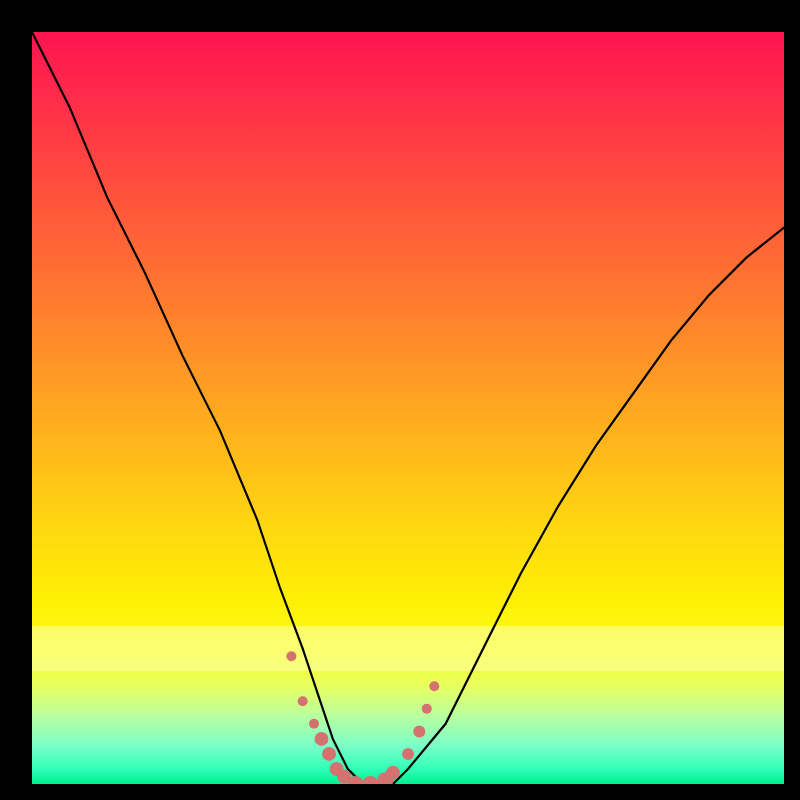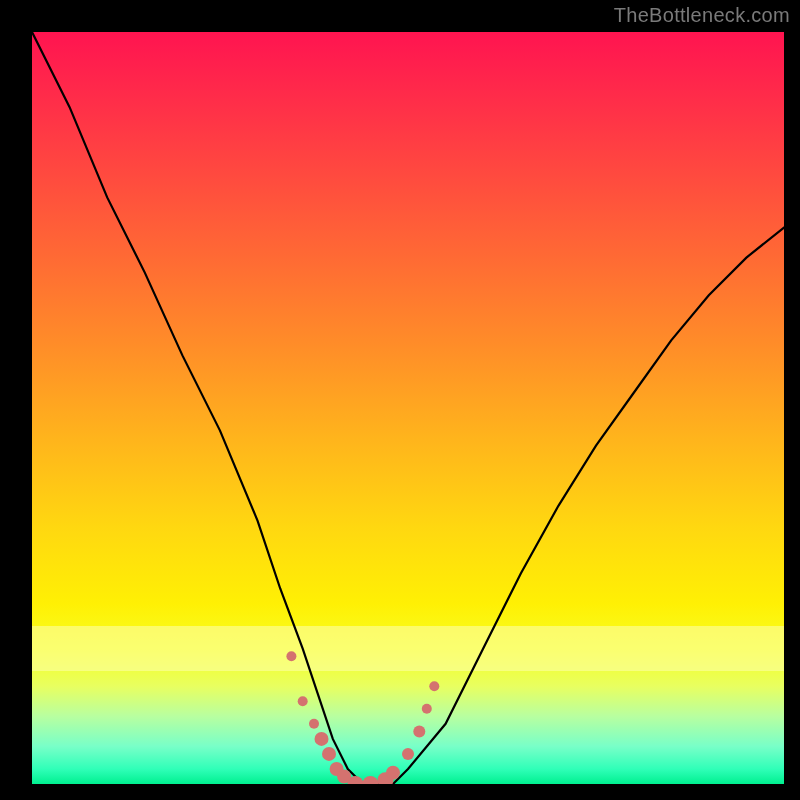--- a/index.html
+++ b/index.html
@@ -93,14 +93,13 @@
           <circle cx="353.4" cy="748.2" r="8.0" fill="#d4726f"></circle>
           <circle cx="361.0" cy="740.7" r="7.0" fill="#d4726f"></circle>
           <circle cx="376.0" cy="721.9" r="6.0" fill="#d4726f"></circle>
           <circle cx="387.3" cy="699.4" r="6.0" fill="#d4726f"></circle>
           <circle cx="394.8" cy="676.8" r="5.0" fill="#d4726f"></circle>
           <circle cx="402.3" cy="654.2" r="5.0" fill="#d4726f"></circle>
         </g>
     </svg>
   </div>
 
-  <div class="watermark">TheBottleneck.com</div>
 </div>
 
 </body></html>

